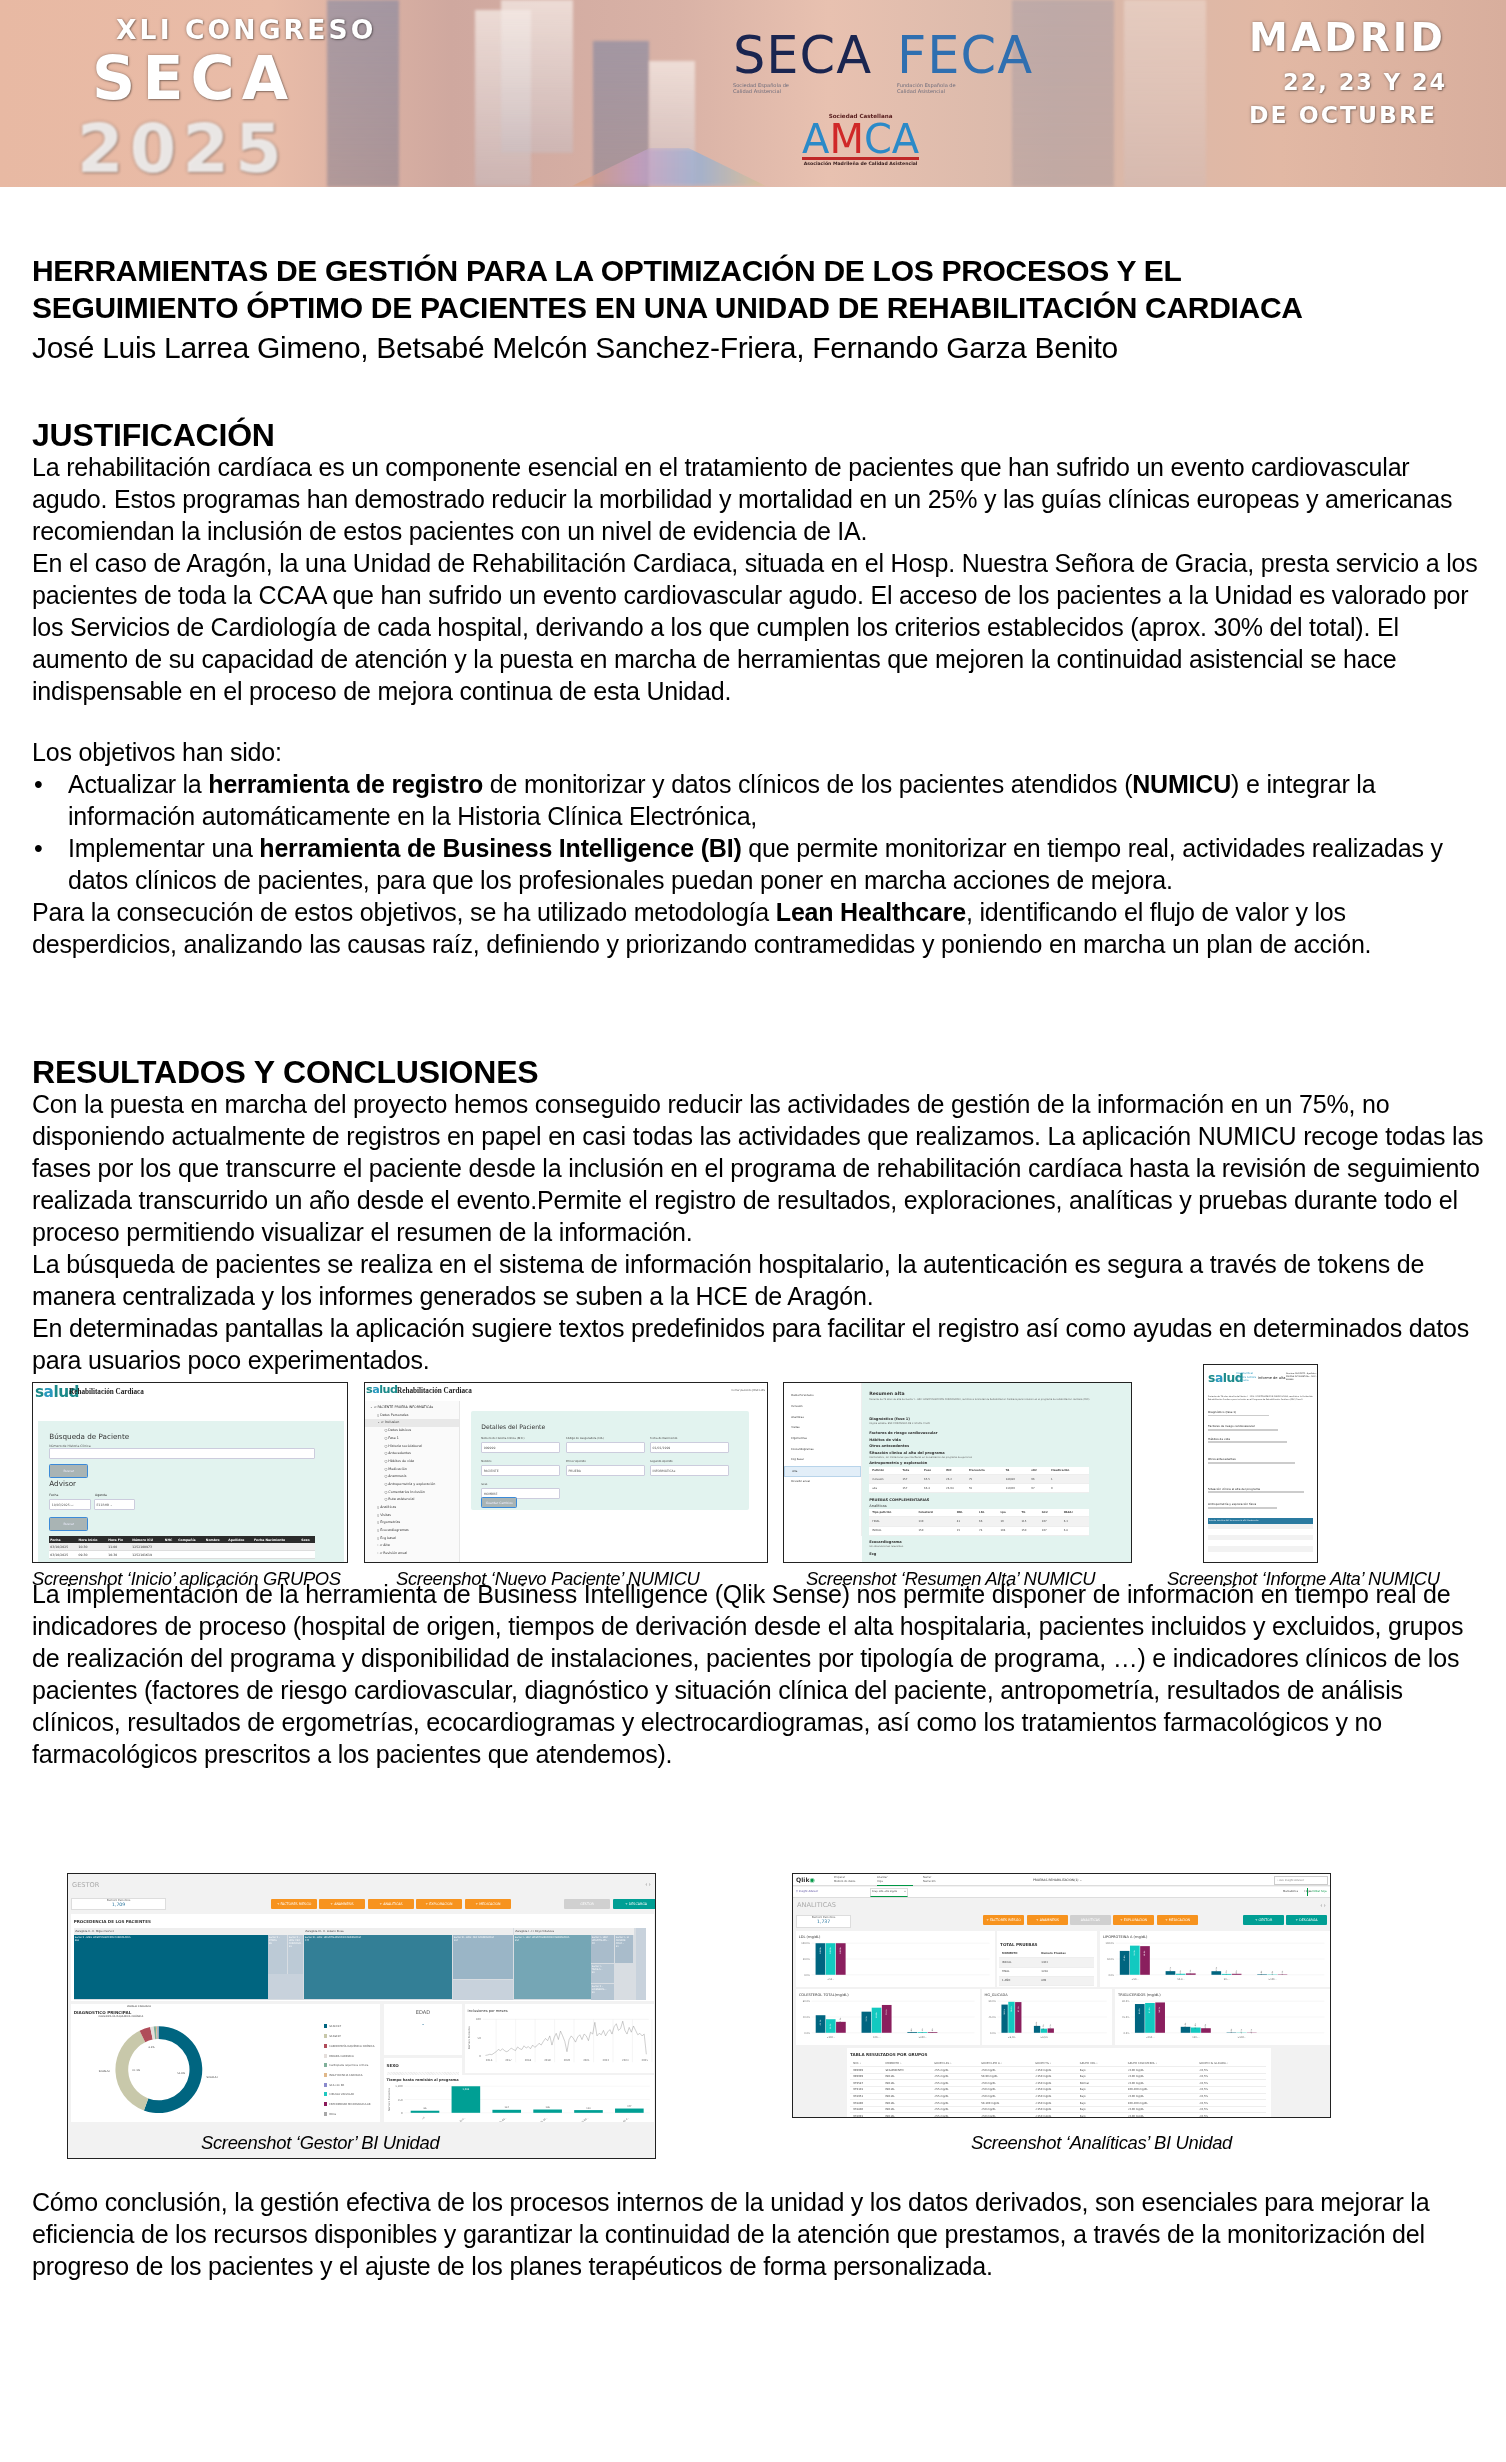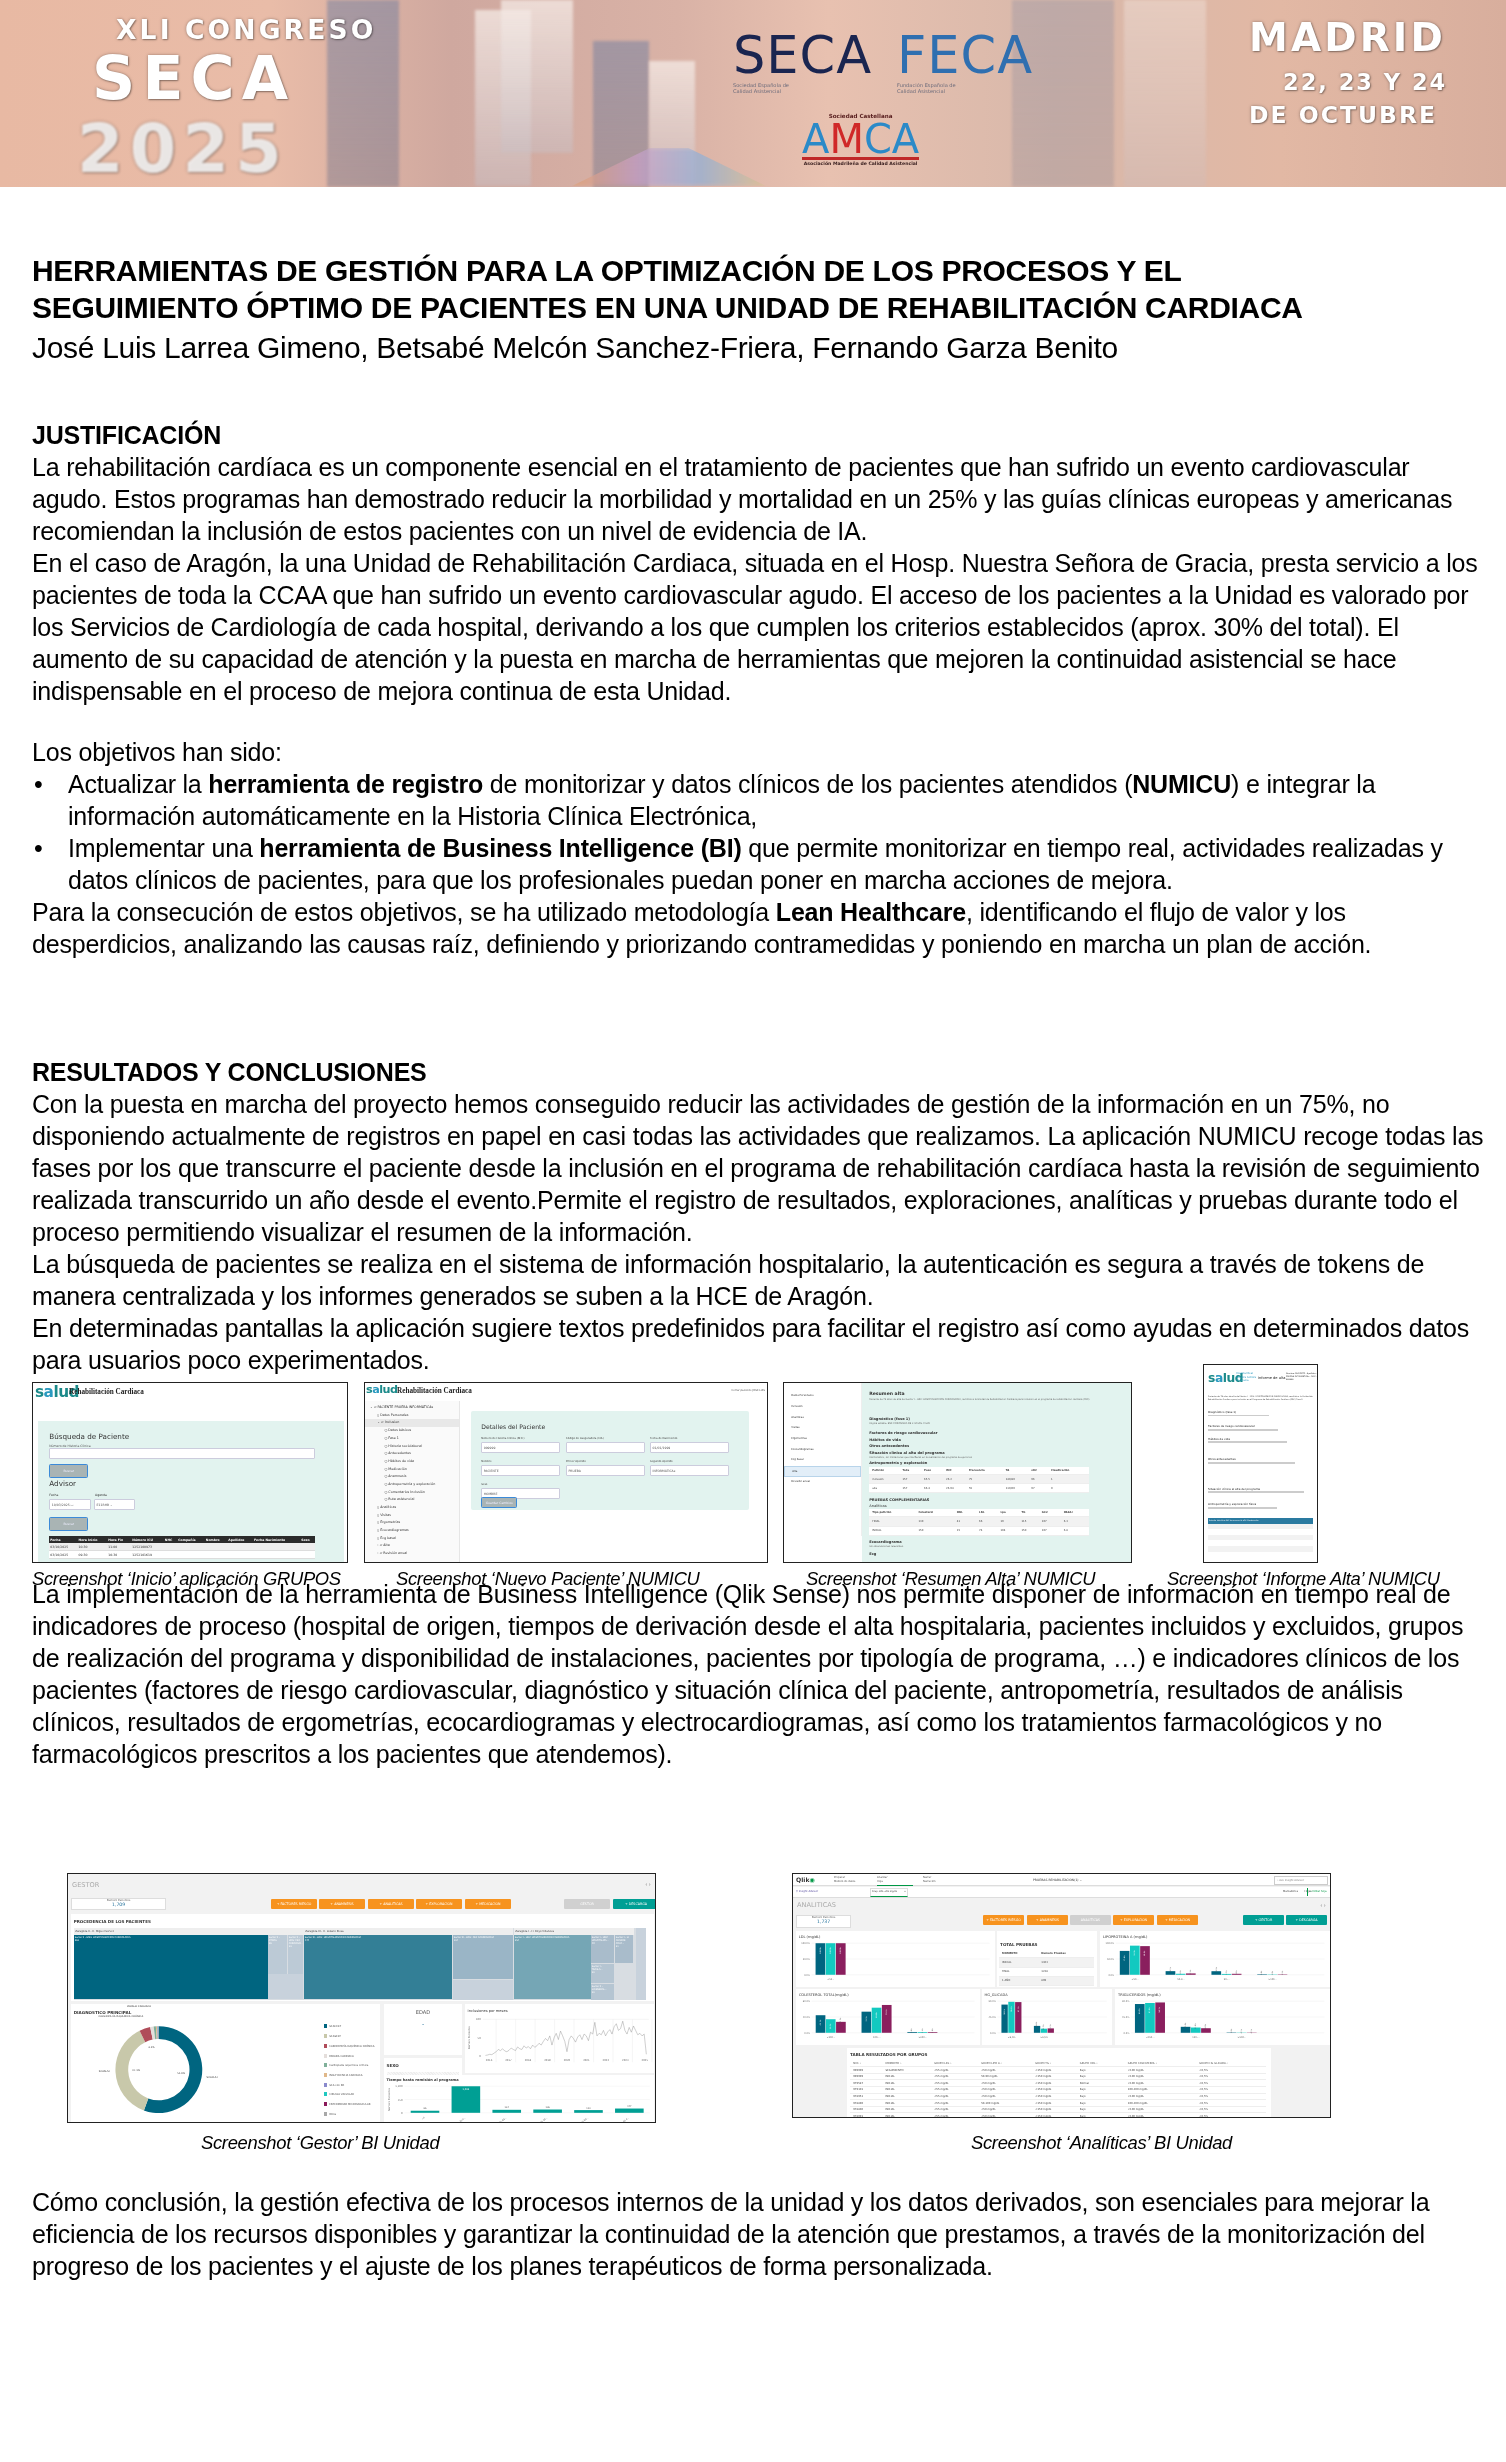--- a/index.html
+++ b/index.html
@@ -31,21 +31,21 @@
   .logo-amca { left: 802px; top: 113px; text-align: center; }
   .logo-amca .top { font-size: 5.6px; color: #5a2020; font-weight: bold; }
   .logo-amca .word { font-size: 40px; color: #2b8ac8; letter-spacing: 0; }
   .logo-amca .word .m { color: #d02828; }
   .logo-amca .bar { height: 2.6px; background: #c02828; margin-top: -2px; }
   .logo-amca .bottom { font-size: 4.6px; color: #3a2020; font-weight: bold; margin-top: 1px; }
   .title { position: absolute; left: 32px; top: 252px; width: 1451px; font-size: 30px; font-weight: bold; line-height: 37px; letter-spacing: -0.3px; }
   .authors { position: absolute; left: 32px; top: 329px; font-size: 30px; line-height: 37px; letter-spacing: -0.3px; }
 
   .section { position: absolute; left: 32px; width: 1456px; font-size: 25px; line-height: 32px; letter-spacing: -0.2px; }
-  .section h2 { font-size: 25px; font-weight: bold; line-height: 32px; }
+  .section h2 { font-size: 32px; font-weight: bold; line-height: 32px; }
   .section p { margin: 0; }
   .section ul { list-style: none; }
   .section li { position: relative; padding-left: 36px; }
   .section li::before { content: "\2022"; position: absolute; left: 2px; top: 0; }
   .sec-just { top: 419px; }
   .sec-obj { top: 736px; }
   .sec-res { top: 1056px; }
   .bi-para { position: absolute; left: 32px; top: 1578px; width: 1456px; font-size: 25px; line-height: 32px; letter-spacing: -0.2px; }
   .concl { position: absolute; left: 32px; top: 2186px; width: 1456px; font-size: 25px; line-height: 32px; letter-spacing: -0.2px; }
 
@@ -384,21 +384,21 @@
     <div style="height:5.6px;background:#f2f2f2;"></div>
     <div style="height:5.6px;background:#fff;"></div>
     <div style="height:5.6px;background:#f2f2f2;"></div>
     <div style="height:5.6px;background:#fff;"></div>
   </div>
 </div>
 <div class="caption" style="left:1167px;top:1568px;">Screenshot ‘Informe Alta’ NUMICU</div>
 
 <div class="bi-para">La implementación de la herramienta de Business Intelligence (Qlik Sense) nos permite disponer de información en tiempo real de indicadores de proceso (hospital de origen, tiempos de derivación desde el alta hospitalaria, pacientes incluidos y excluidos, grupos de realización del programa y disponibilidad de instalaciones, pacientes por tipología de programa, …) e indicadores clínicos de los pacientes (factores de riesgo cardiovascular, diagnóstico y situación clínica del paciente, antropometría, resultados de análisis clínicos, resultados de ergometrías, ecocardiogramas y electrocardiogramas, así como los tratamientos farmacológicos y no farmacológicos prescritos a los pacientes que atendemos).</div>
 
-<div class="shot" style="left:67px;top:1873px;width:589px;height:250px;background:#f2f2f2;">
+<div class="shot" style="left:67px;top:1873px;width:589px;height:286px;background:#f2f2f2;">
   <div style="position:absolute;left:4.1px;top:7.2px;font-size:6.6px;color:#aaa;">GESTOR</div>
   <div style="position:absolute;right:4.1px;top:7.2px;font-size:5.1px;color:#666;">‹ ›</div>
   <div class="q-kpi" style="left:3.1px;top:23.5px;width:95px;height:12.3px;">
     <div>Numero Pacientes</div>
     <div class="v">1,709</div>
   </div>
   <div class="q-orange" style="left:203px;top:24.5px;width:46px;">+ FACTORES RIESGO</div>
   <div class="q-orange" style="left:251px;top:24.5px;width:46px;">+ ANAMNESIS</div>
   <div class="q-orange" style="left:300px;top:24.5px;width:46px;">+ ANALITICAS</div>
   <div class="q-orange" style="left:348px;top:24.5px;width:46px;">+ EXPLORACION</div>

